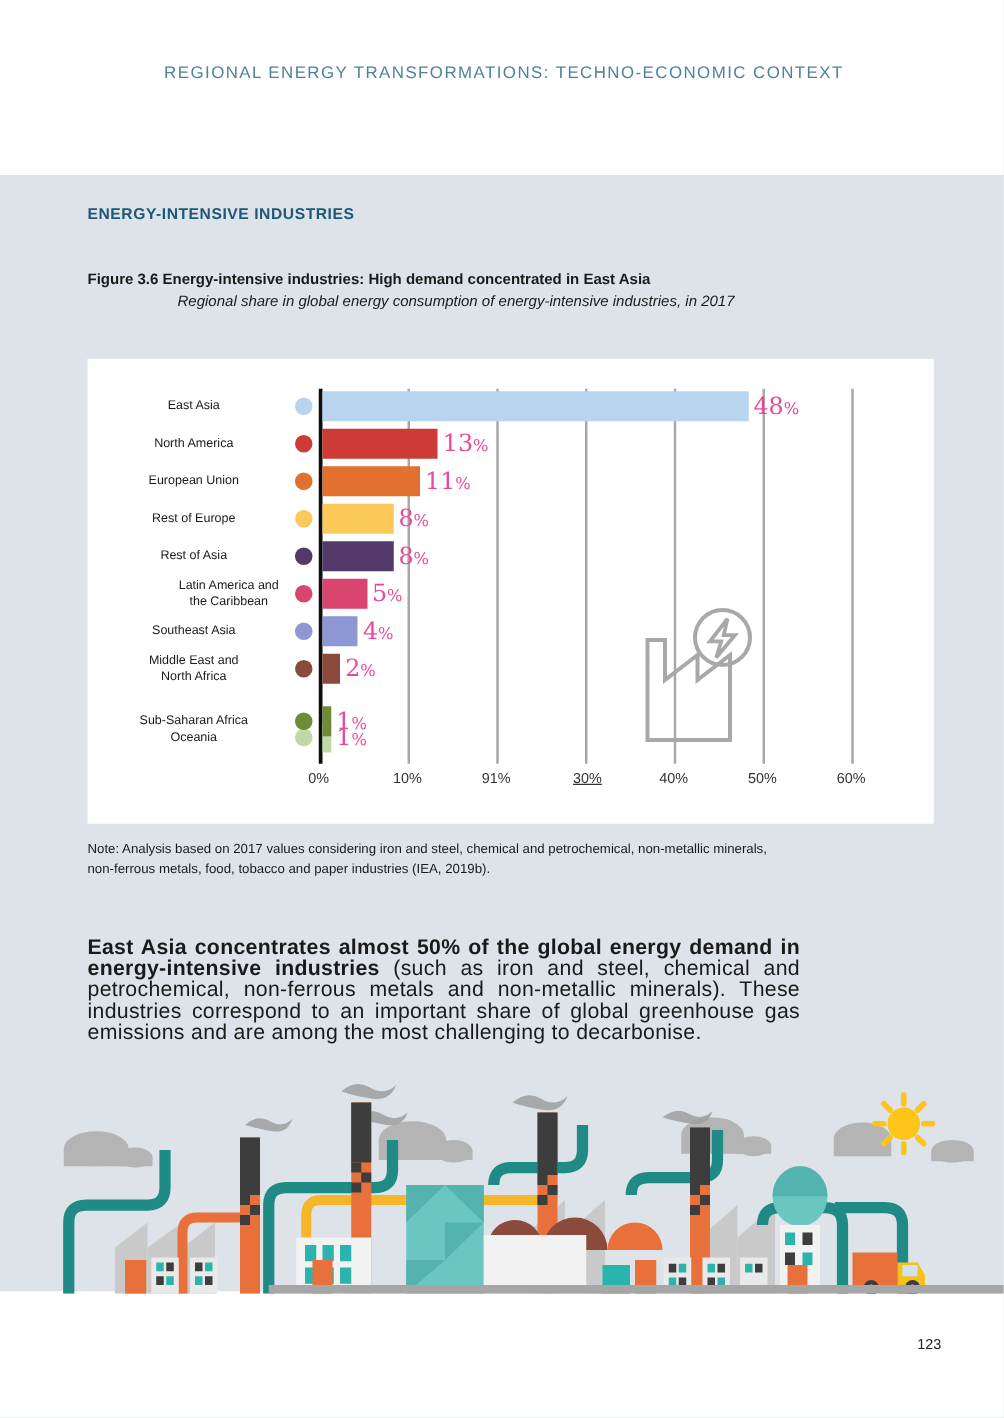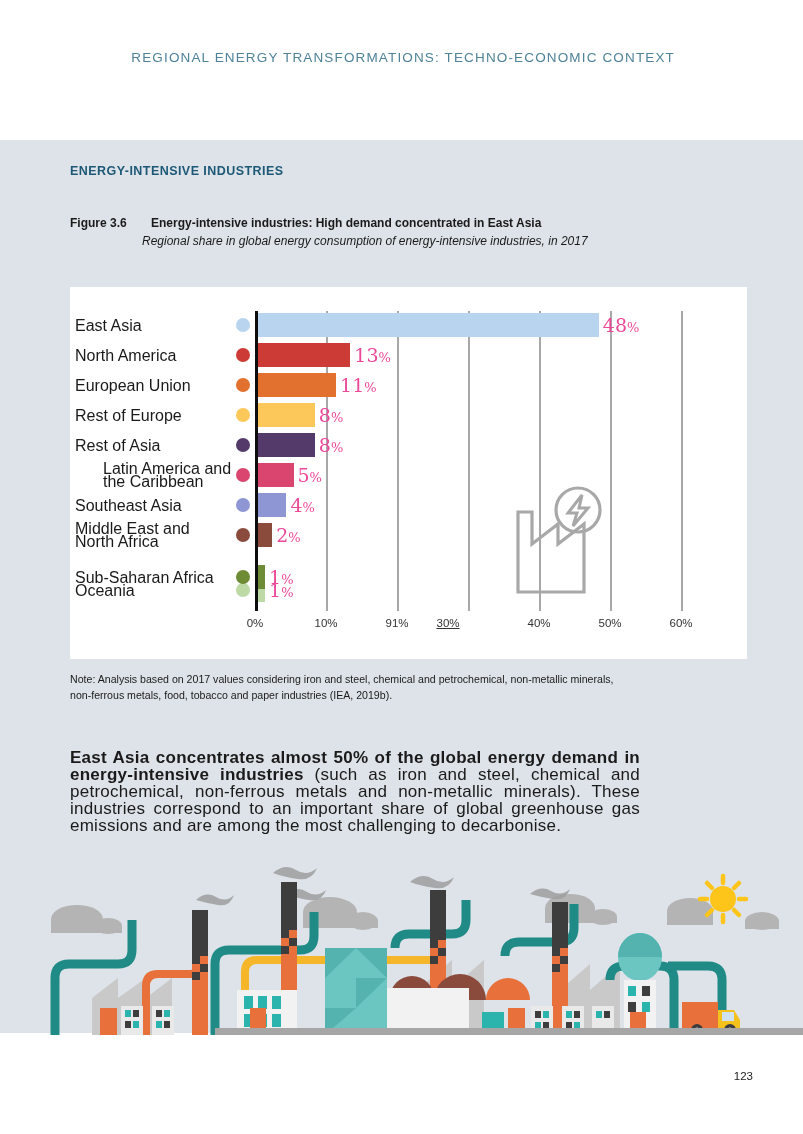--- a/index.html
+++ b/index.html
@@ -24,21 +24,21 @@
   
   .section-heading{
     position:absolute;left:70px;top:164px;
     color:#1d5876;font-weight:bold;font-size:12.5px;letter-spacing:.45px;
   }
   
   .fig-caption{
     position:absolute;left:70px;top:216px;width:600px;
   }
   .fig-line1{font-size:12px;color:#1a1a1a;font-weight:bold;white-space:nowrap;}
-  .fig-num{display:inline-block;width:81px;}
+  .fig-num{display:inline-block;width:60px;}
   .fig-sub{
     margin-left:72px;margin-top:3px;
     font-size:12px;font-style:italic;color:#1a1a1a;line-height:16px;
     width:570px;
   }
   
   .chart-panel{
     position:absolute;left:70px;top:287px;width:677px;height:372px;
     background:#ffffff;
   }
@@ -47,22 +47,22 @@
     position:absolute;left:185px;top:24px;width:3px;height:300px;background:#0d0d0d;
   }
   .gridline{
     position:absolute;top:24px;width:1.6px;height:300px;background:#a8a8a8;
   }
   .row{
     position:absolute;height:28px;left:0;width:677px;
   }
   .row-label{
     position:absolute;right:512px;   
-    width:160px;text-align:left;
-    font-size:16px;color:#1a1a1a;line-height:13px;
+    width:160px;text-align:center;
+    font-size:10px;color:#1a1a1a;line-height:13px;
     top:50%;transform:translateY(-50%);
   }
   .row-dot{
     position:absolute;left:166px;top:50%;transform:translateY(-50%);
     width:14px;height:14px;border-radius:50%;
   }
   .bar{
     position:absolute;left:188px;top:50%;transform:translateY(-50%);
     height:24px;
   }
@@ -129,21 +129,21 @@
     <svg class="factory-wm" viewBox="0 0 100 115">
       <path d="M8 110 L8 30 L22 30 L22 62 L48 42 L48 62 L74 42 L74 110 Z" fill="none" stroke="#a8a8a8" stroke-width="3.2" stroke-linejoin="miter"></path>
       <circle cx="68" cy="28" r="22" fill="none" stroke="#a8a8a8" stroke-width="3.2"></circle>
       <path d="M72 13 L58 31 L67 31 L63 44 L78 26 L69 26 Z" fill="none" stroke="#a8a8a8" stroke-width="3"></path>
     </svg>
 
     <div class="xticks" id="xticks">
         <span class="xtick" style="left: 185px;">0%</span>
         <span class="xtick" style="left: 256px;">10%</span>
         <span class="xtick" style="left: 327px;">91%</span>
-        <span class="xtick" style="left: 378px; text-decoration: underline;">30%</span>
+        <span class="xtick" style="left: 400px; text-decoration: underline;">30%</span>
         <span class="xtick" style="left: 469px;">40%</span>
         <span class="xtick" style="left: 540px;">50%</span>
         <span class="xtick" style="left: 611px;">60%</span>
       </div>
   <div class="gridline" style="left: 256px;"></div>
       <div class="gridline" style="left: 327px;"></div>
       <div class="gridline" style="left: 398px;"></div>
       <div class="gridline" style="left: 469px;"></div>
       <div class="gridline" style="left: 540px;"></div>
       <div class="gridline" style="left: 611px;"></div>

